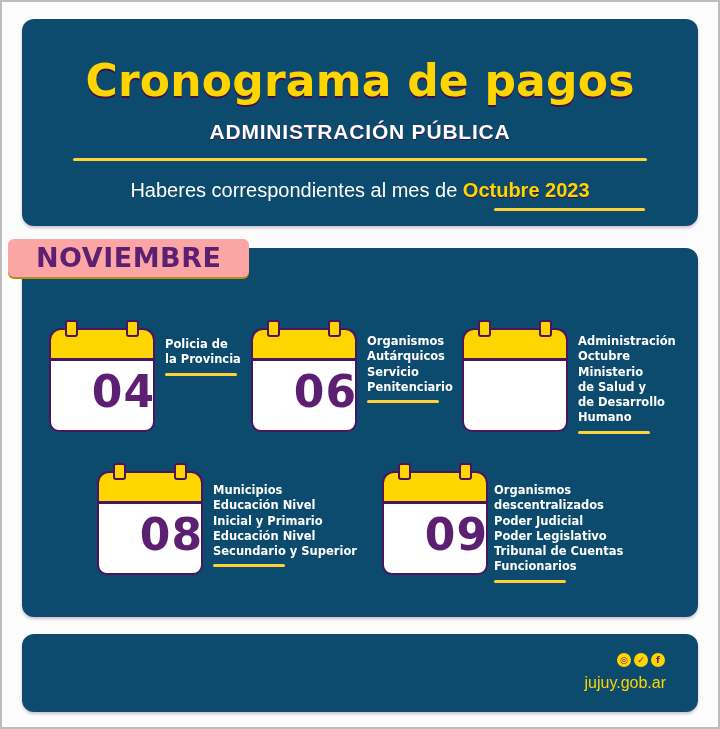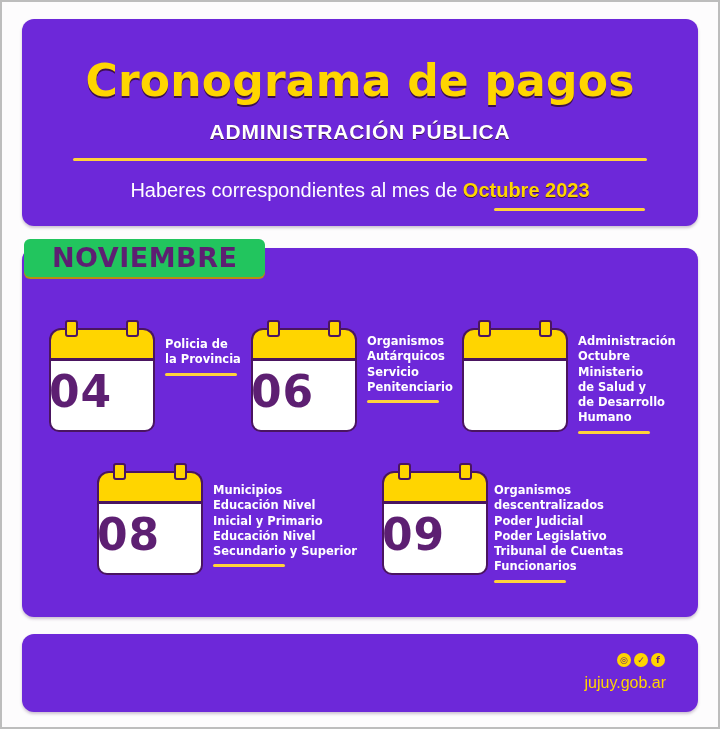--- a/index.html
+++ b/index.html
@@ -5,21 +5,21 @@
   * { box-sizing: border-box; margin: 0; padding: 0; }
   html, body { width: 720px; height: 729px; background: #ffffff; overflow: hidden; }
   body { position: relative; font-family: "DejaVu Sans", sans-serif; }
 
   .frame {
     position: absolute; left: 0; top: 0; width: 720px; height: 729px;
     border: 2px solid #bdbdbd; background: #fdfcfd;
   }
 
   .panel {
-    position: absolute; background: #6d28d9; border-radius: 12px;
+    position: absolute; background: #0c4a6e; border-radius: 12px;
     box-shadow: 0 2px 3px rgba(60,20,80,0.25);
   }
 
   
   #header-panel { left: 22px; top: 19px; width: 676px; height: 207px; }
   .title {
     position: absolute; left: 0; right: 0; top: 36px; text-align: center;
     color: #ffd500; font-weight: bold; font-size: 44px; letter-spacing: 0.2px;
     font-family: "DejaVu Sans", sans-serif;
     text-shadow: 0 2px 0 #3d0f4d;
@@ -43,22 +43,22 @@
     color: #ffd500; font-weight: bold; text-shadow: 0 1px 0 #3d0f4d;
   }
   .month-underline {
     position: absolute; left: 472px; width: 151px; top: 189px; height: 3px;
     background: #ffd23a; border-radius: 2px;
   }
 
   
   #main-panel { left: 22px; top: 248px; width: 676px; height: 369px; }
   .month-tab {
-    position: absolute; left: 24px; top: 239px; width: 241px; height: 38px;
-    background: #22c55e; border-radius: 6px;
+    position: absolute; left: 8px; top: 239px; width: 241px; height: 38px;
+    background: #fca5a5; border-radius: 6px;
     box-shadow: 0 2px 0 #b68f10;
     z-index: 3;
   }
   .month-tab span {
     position: absolute; left: 28px; top: 3px;
     font-size: 27px; font-weight: bold; color: #5d1f72; letter-spacing: 0.5px;
     font-family: "DejaVu Sans", sans-serif;
   }
 
   
@@ -75,21 +75,21 @@
     background: #ffffff; border-radius: 0 0 10px 10px;
     border: 2px solid #4a1560; border-top: 3px solid #4a1560;
   }
   .cal .ring {
     position: absolute; top: 0; width: 13px; height: 17px;
     background: #ffd500; border: 2px solid #4a1560; border-radius: 3px;
   }
   .cal .ring.l { left: 16px; }
   .cal .ring.r { right: 16px; }
   .cal .num {
-    position: absolute; left: 0; right: 0; top: 46px; text-align: left;
+    position: absolute; left: 0; right: 0; top: 46px; text-align: right;
     font-size: 44px; font-weight: bold; color: #5d1f72;
     font-family: "DejaVu Sans", sans-serif; letter-spacing: 1px;
   }
 
   .label {
     position: absolute; color: #ffffff; font-weight: bold; font-size: 11.5px;
     line-height: 15.3px; font-family: "DejaVu Sans", sans-serif; margin-top: 9px;
   }
   .label div { white-space: nowrap; }
   .uline {

